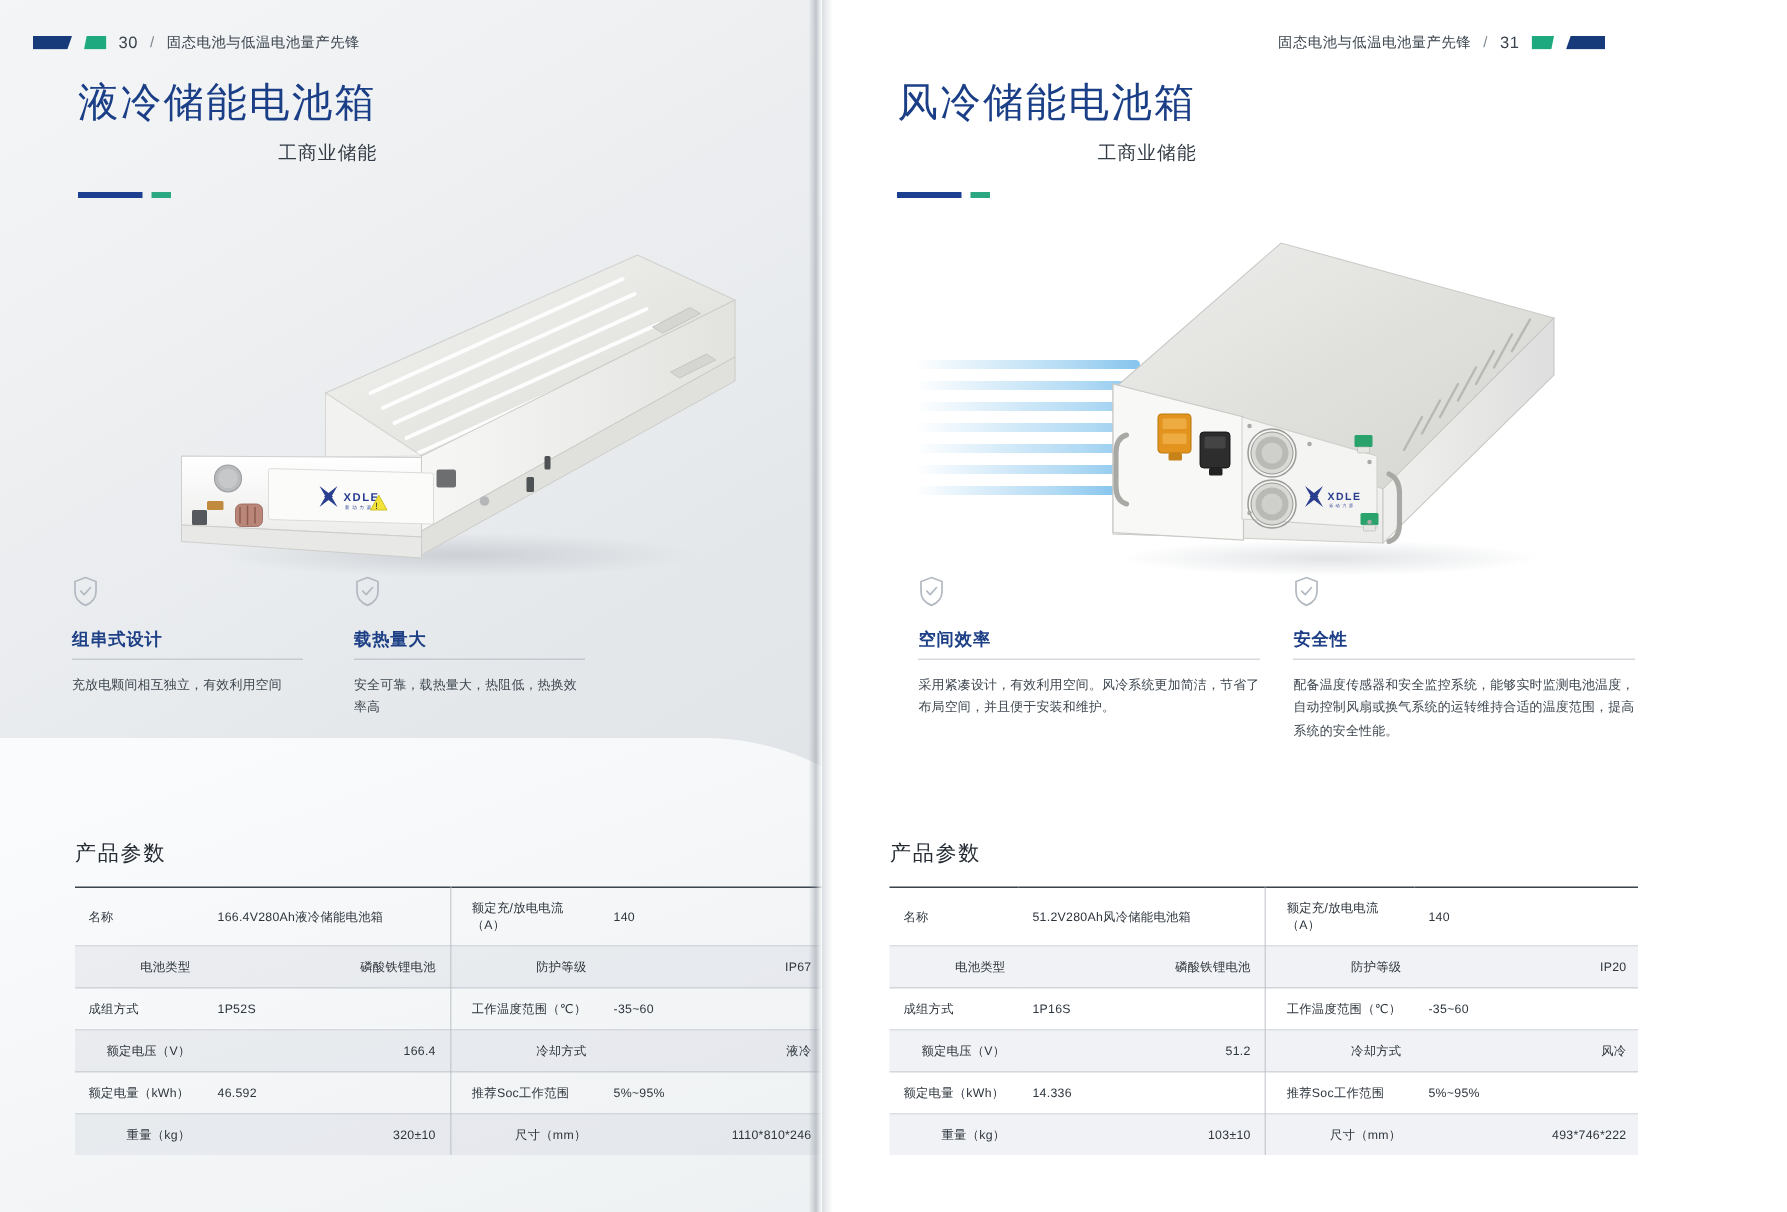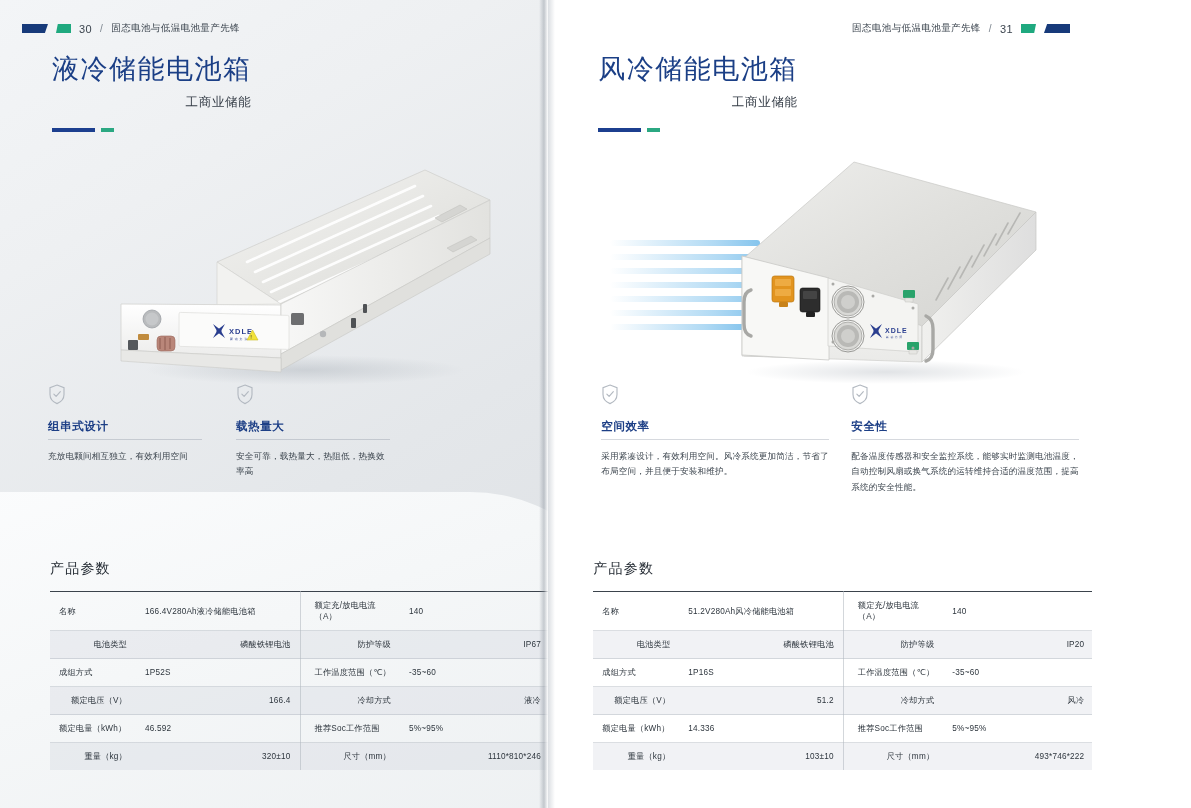--- a/index.html
+++ b/index.html
@@ -412,21 +412,21 @@
         <g fill="#a9a9a6">
           <circle cx="197" cy="134" r="1.5"></circle>
             <circle cx="277" cy="158" r="1.5"></circle>
           <circle cx="197" cy="192" r="1.5"></circle>
             <circle cx="277" cy="198" r="1.5"></circle>
           <circle cx="237" cy="146" r="1.5"></circle>
         </g>
       </svg>
     </div>
 
-    <div class="features right" style="left:53px;">
+    <div class="features right" style="left:64px;">
       <div class="feat">
         <svg class="feat-icon" viewBox="0 0 20 24">
           <path d="M10 1.2 L18 4.2 V12 C18 17.2 14.4 20.6 10 22.4 C5.6 20.6 2 17.2 2 12 V4.2 Z" fill="none" stroke="#b3b9c1" stroke-width="1.3"></path>
           <path d="M6.4 11.6 L9 14.2 L13.8 8.8" fill="none" stroke="#b3b9c1" stroke-width="1.3" stroke-linecap="round" stroke-linejoin="round"></path>
         </svg>
         <div class="feat-title">空间效率</div>
         <div class="feat-line"></div>
         <div class="feat-body">采用紧凑设计，有效利用空间。风冷系统更加简洁，节省了布局空间，并且便于安装和维护。</div>
       </div>
       <div class="feat">

